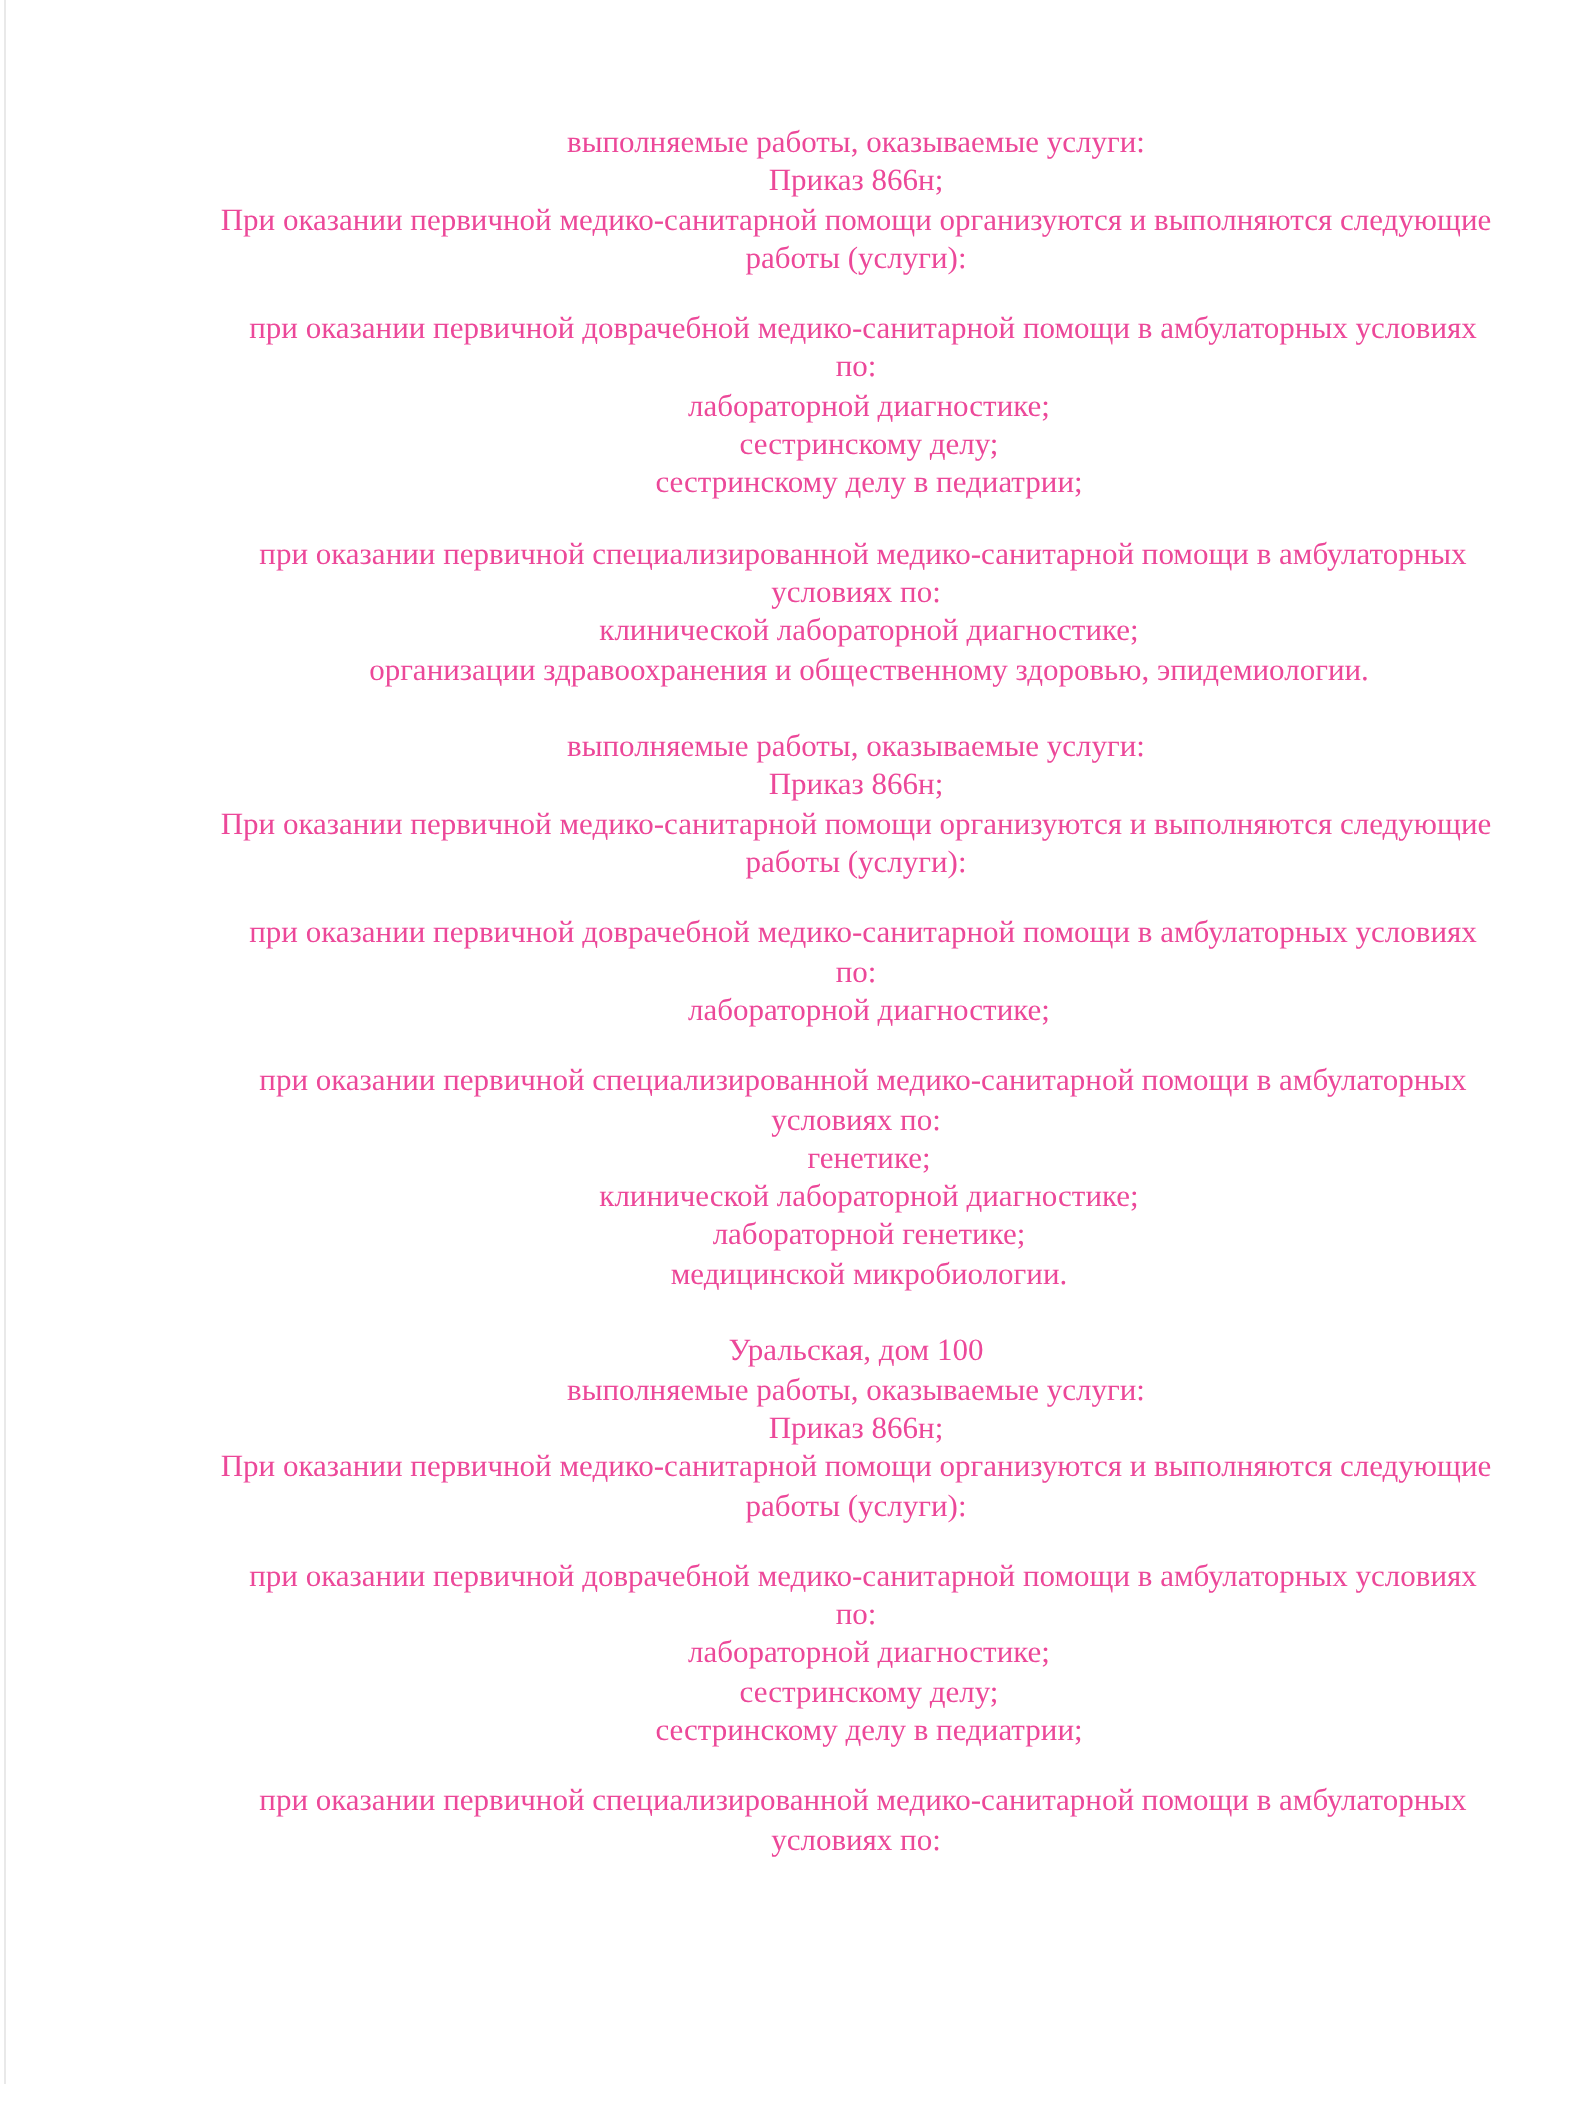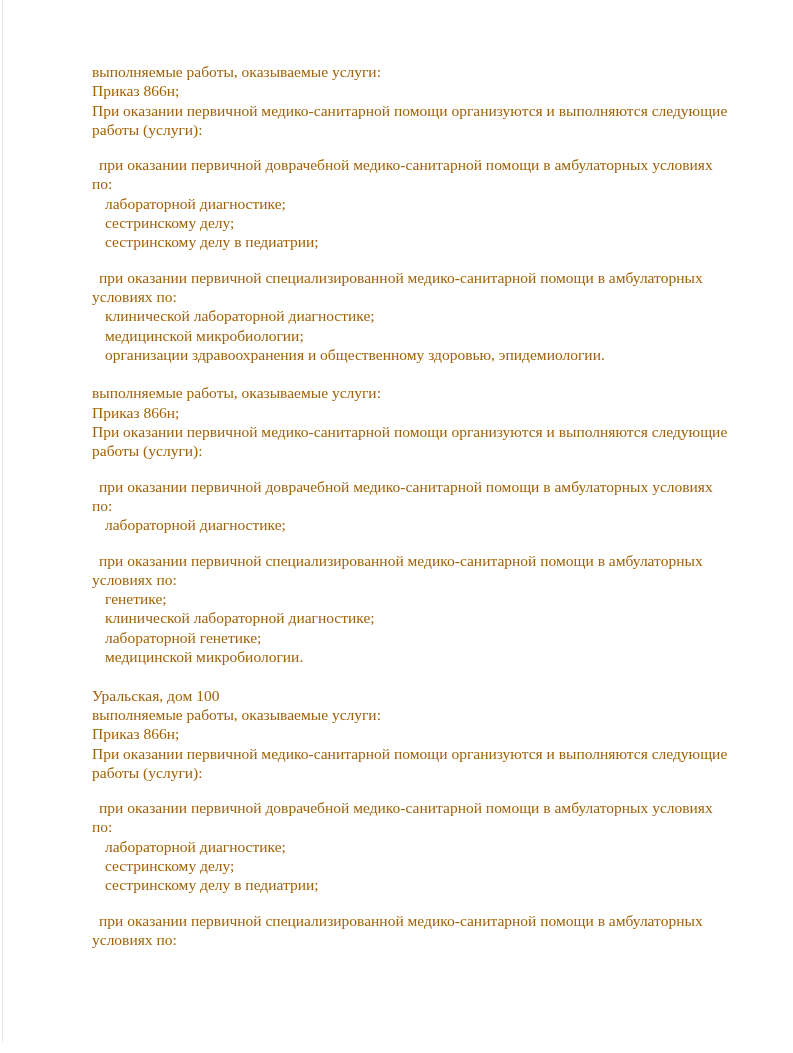--- a/index.html
+++ b/index.html
@@ -23,21 +23,22 @@
     background: #e9e9e9;
   }
   .content {
     position: absolute;
     left: 92px;
     top: 62px;
     width: 672px;
     font-family: "Liberation Serif", serif;
     font-size: 15.5px;
     line-height: 19.3px;
-    color: #a16207;
+    color: #ec4899;
+    text-align: center;
     -webkit-font-smoothing: antialiased;
   }
   .block {
     margin: 0 0 19.3px 0;
   }
   .line {
     white-space: nowrap;
     min-height: 19.3px;
   }
   .indent-0 { padding-left: 0; }
@@ -56,21 +57,20 @@
         <div class="line indent-0">При оказании первичной медико-санитарной помощи организуются и выполняются следующие</div>
         <div class="line indent-0">работы (услуги):</div>
         <div class="line indent-1">при оказании первичной доврачебной медико-санитарной помощи в амбулаторных условиях</div>
         <div class="line indent-0">по:</div>
         <div class="line indent-2">лабораторной диагностике;</div>
         <div class="line indent-2">сестринскому делу;</div>
         <div class="line indent-2">сестринскому делу в педиатрии;</div>
         <div class="line indent-1">при оказании первичной специализированной медико-санитарной помощи в амбулаторных</div>
         <div class="line indent-0">условиях по:</div>
         <div class="line indent-2">клинической лабораторной диагностике;</div>
-        <div class="line indent-2">медицинской микробиологии;</div>
         <div class="line indent-2">организации здравоохранения и общественному здоровью, эпидемиологии.</div>
       </div>
       <div class="block">
         <div class="line indent-0">выполняемые работы, оказываемые услуги:</div>
         <div class="line indent-0">Приказ 866н;</div>
         <div class="line indent-0">При оказании первичной медико-санитарной помощи организуются и выполняются следующие</div>
         <div class="line indent-0">работы (услуги):</div>
         <div class="line indent-1">при оказании первичной доврачебной медико-санитарной помощи в амбулаторных условиях</div>
         <div class="line indent-0">по:</div>
         <div class="line indent-2">лабораторной диагностике;</div>

